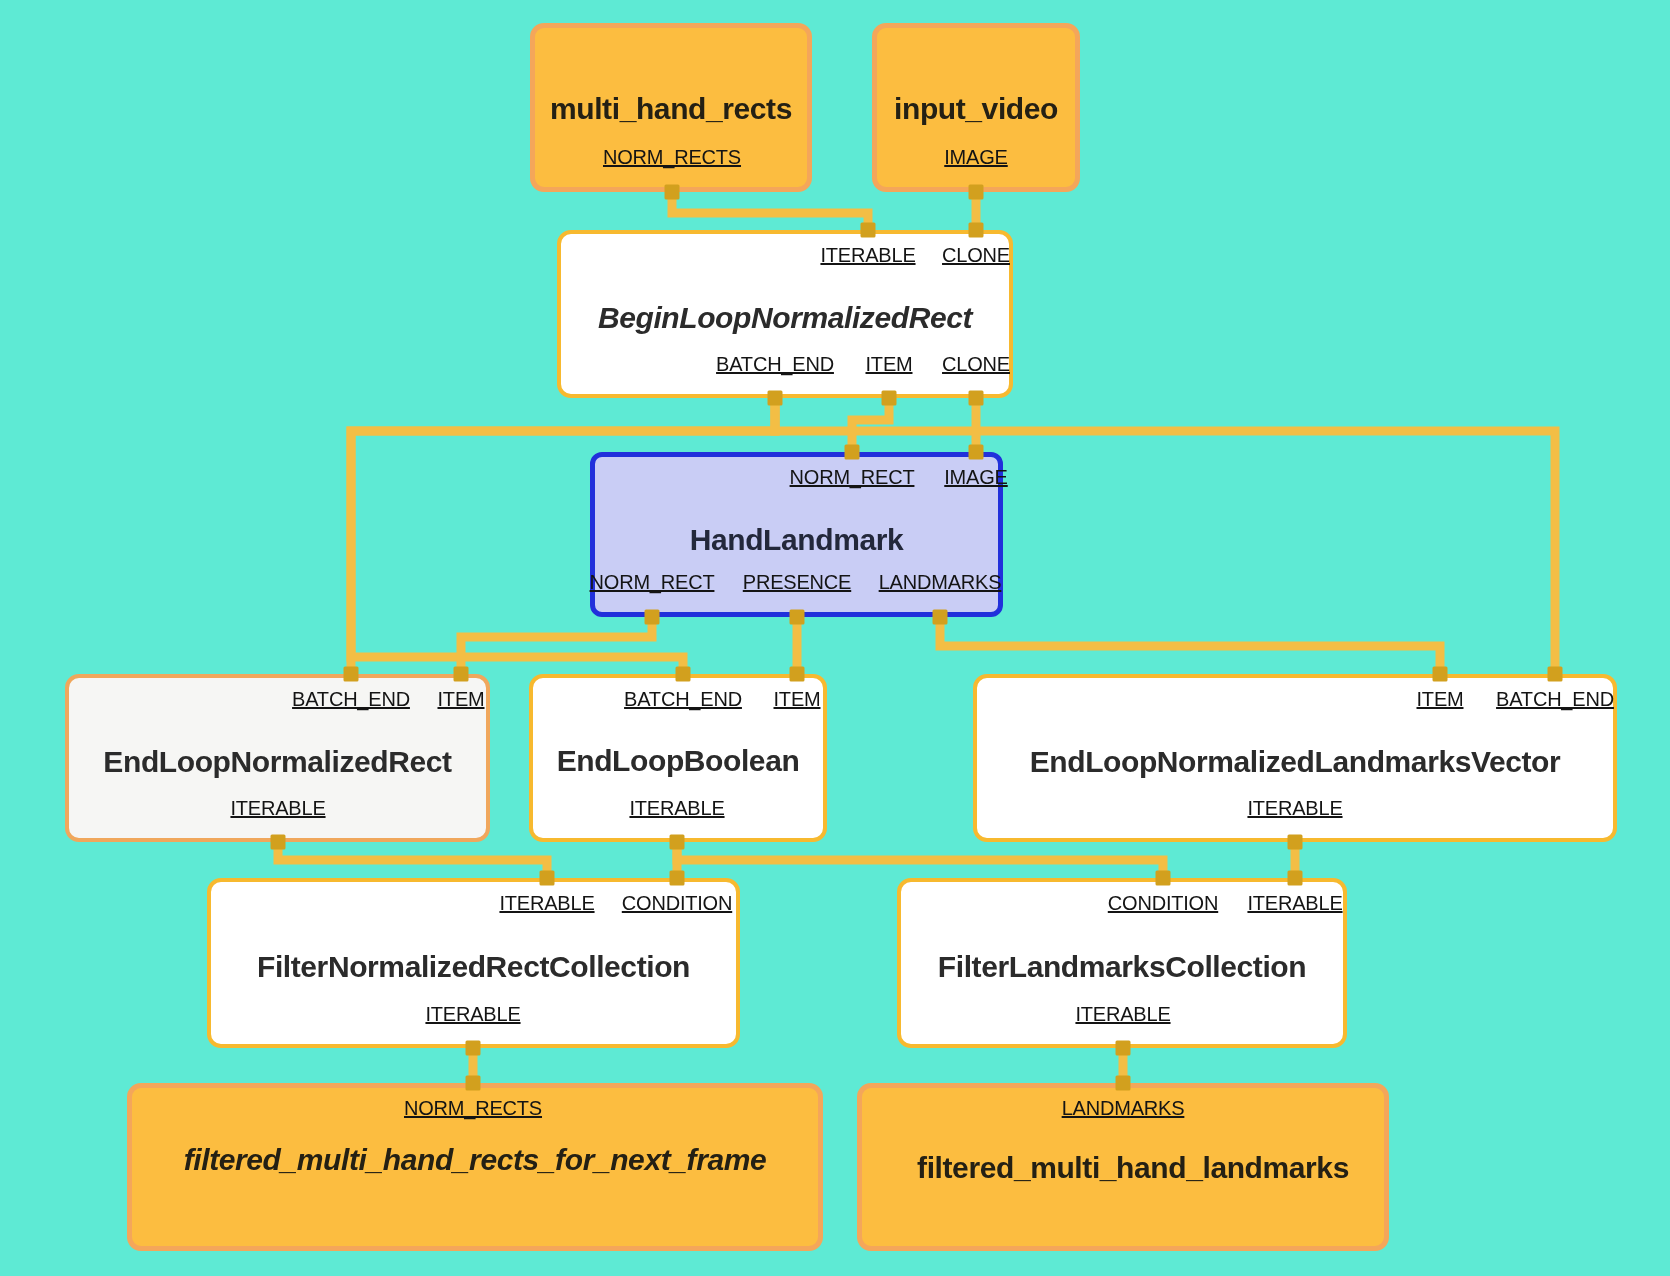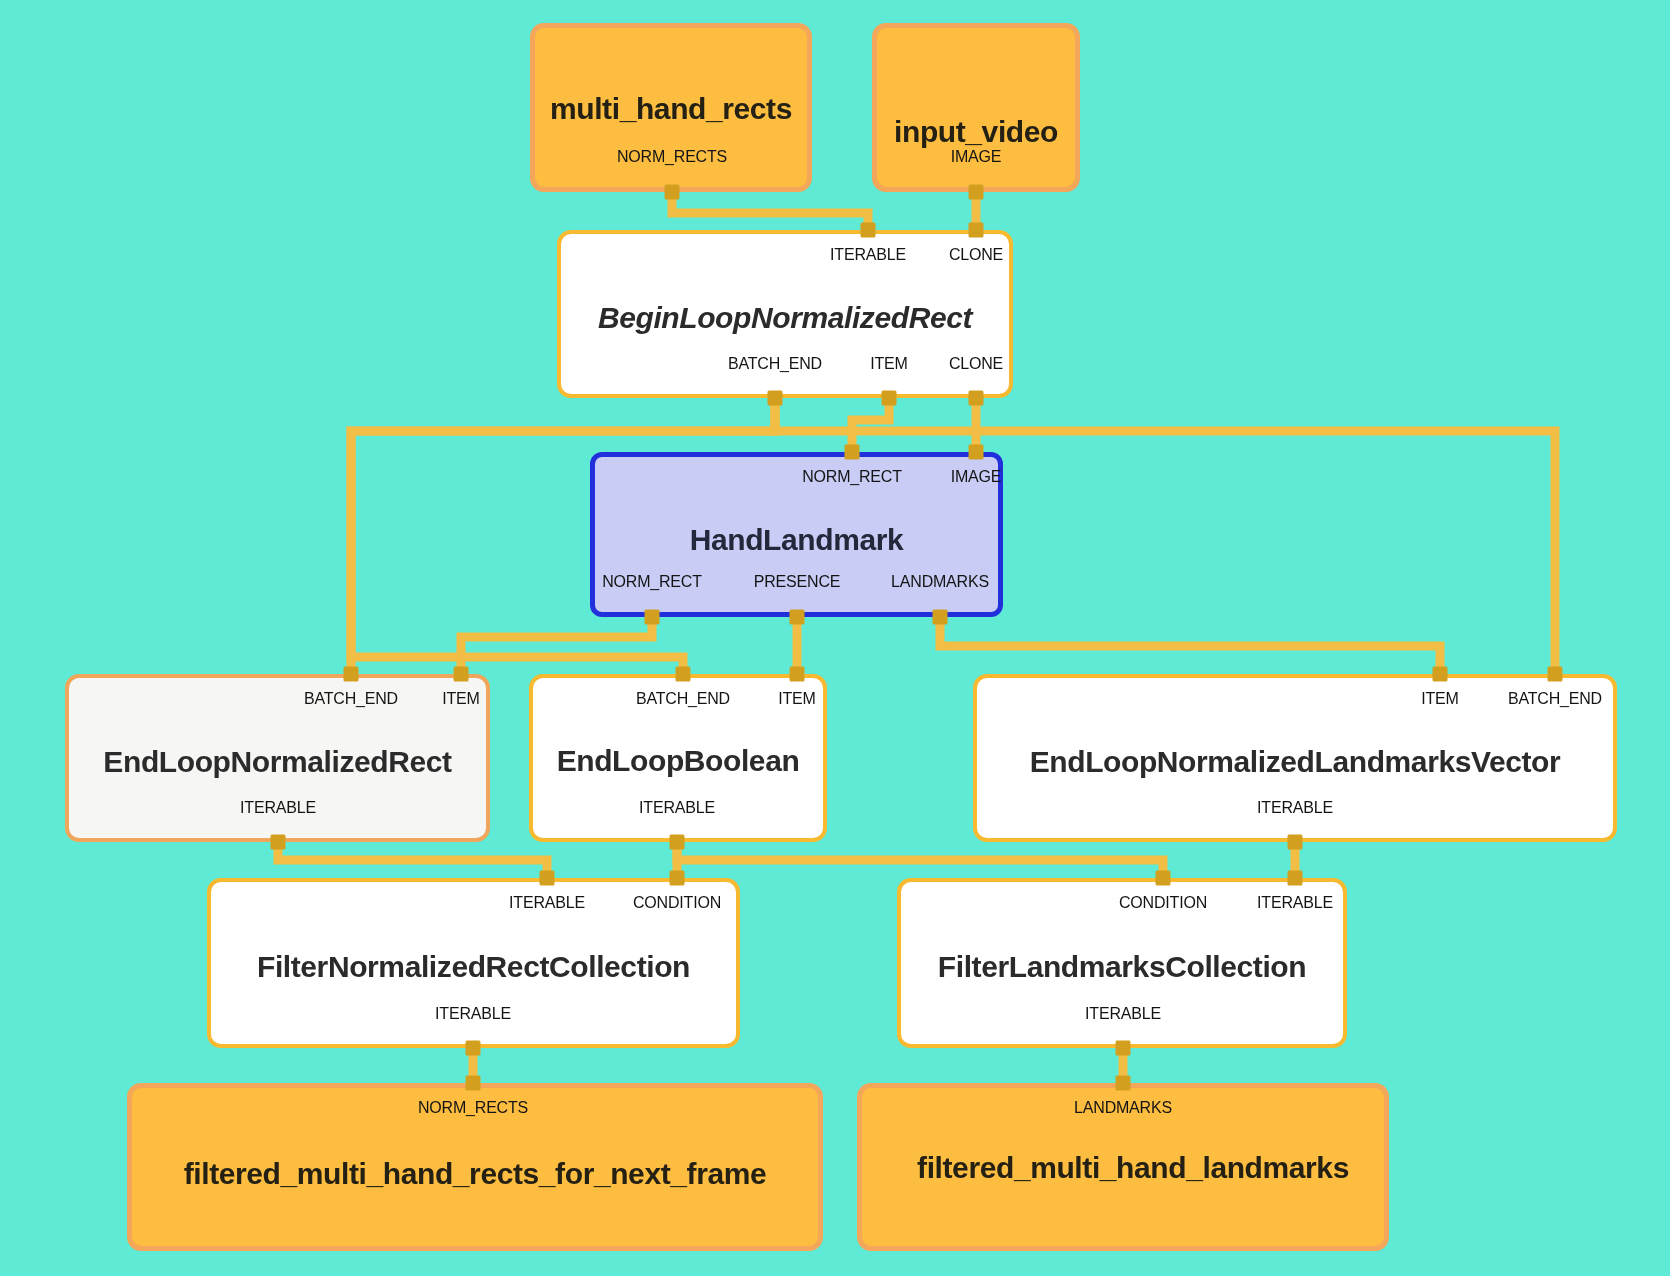--- a/index.html
+++ b/index.html
@@ -42,43 +42,44 @@
     line-height:38px;
     letter-spacing:-0.4px;
     color:#2b2b2b;
     white-space:nowrap;
   }
   .node.stream .node-title{color:#242014;}
   .node.subgraph .node-title{color:#23283b;}
   .port-label{
     position:absolute;
     transform:translateX(-50%);
-    font-size:16px;
+    font-size:20px;
     line-height:22px;
     color:#141414;
     letter-spacing:-0.2px;
     white-space:nowrap;
+    text-decoration:underline;
   }
   #edges-layer{
     position:absolute;
     left:0;top:0;
     pointer-events:none;
   }
 </style>
 </head>
 <body>
 
 <div id="graph-canvas" style="--orange-fill: #FCBD40; --orange-border: #F4A65A; --yellow-border: #F7B92F; --muted-border: #F0A75C; --blue-fill: #C9CDF5; --blue-border: #2130DB; background: #5eead4;">
   <div id="nodes-layer">
       <div class="node stream" style="left: 530px; top: 23px; width: 282px; height: 169px;">
         <div class="node-title" style="top: 61.5px;">multi_hand_rects</div>
         <span class="port-label" style="left: 137px; top: 118px;">NORM_RECTS</span>
       </div>
       <div class="node stream" style="left: 872px; top: 23px; width: 208px; height: 169px;">
-        <div class="node-title" style="top: 61.5px; margin-top: 23px;">input_video</div>
+        <div class="node-title" style="top: 61.5px;">input_video</div>
         <span class="port-label" style="left: 99px; top: 118px;">IMAGE</span>
       </div>
       <div class="node calculator" style="left: 557px; top: 230px; width: 456px; height: 168px;">
         <div class="node-title" style="top: 65px; font-style: italic;">BeginLoopNormalizedRect</div>
         <span class="port-label" style="left: 307px; top: 10px;">ITERABLE</span>
         <span class="port-label" style="left: 415px; top: 10px;">CLONE</span>
         <span class="port-label" style="left: 214px; top: 119px;">BATCH_END</span>
         <span class="port-label" style="left: 328px; top: 119px;">ITEM</span>
         <span class="port-label" style="left: 415px; top: 119px;">CLONE</span>
       </div>
@@ -114,21 +115,21 @@
         <span class="port-label" style="left: 466px; top: 10px;">CONDITION</span>
         <span class="port-label" style="left: 262px; top: 121px;">ITERABLE</span>
       </div>
       <div class="node calculator" style="left: 897px; top: 878px; width: 450px; height: 170px;">
         <div class="node-title" style="top: 66px;">FilterLandmarksCollection</div>
         <span class="port-label" style="left: 262px; top: 10px;">CONDITION</span>
         <span class="port-label" style="left: 394px; top: 10px;">ITERABLE</span>
         <span class="port-label" style="left: 222px; top: 121px;">ITERABLE</span>
       </div>
       <div class="node stream" style="left: 127px; top: 1083px; width: 696px; height: 168px;">
-        <div class="node-title" style="top: 67px;">filtered_multi_hand_rects_for_next_frame</div>
+        <div class="node-title" style="top: 53px; font-style: italic;">filtered_multi_hand_rects_for_next_frame</div>
         <span class="port-label" style="left: 341px; top: 9px;">NORM_RECTS</span>
       </div>
       <div class="node stream" style="left: 857px; top: 1083px; width: 532px; height: 168px;">
         <div class="node-title" style="top: 61px; padding-left: 20px;">filtered_multi_hand_landmarks</div>
         <span class="port-label" style="left: 261px; top: 9px;">LANDMARKS</span>
       </div>
     </div>
   <svg id="edges-layer" width="1670" height="1276" viewBox="0 0 1670 1276">
       <polyline points="672,192 672,213 868,213 868,230" fill="none" stroke="#F3BE45" stroke-width="9"></polyline>
       <polyline points="976,192 976,230" fill="none" stroke="#F3BE45" stroke-width="9"></polyline>

